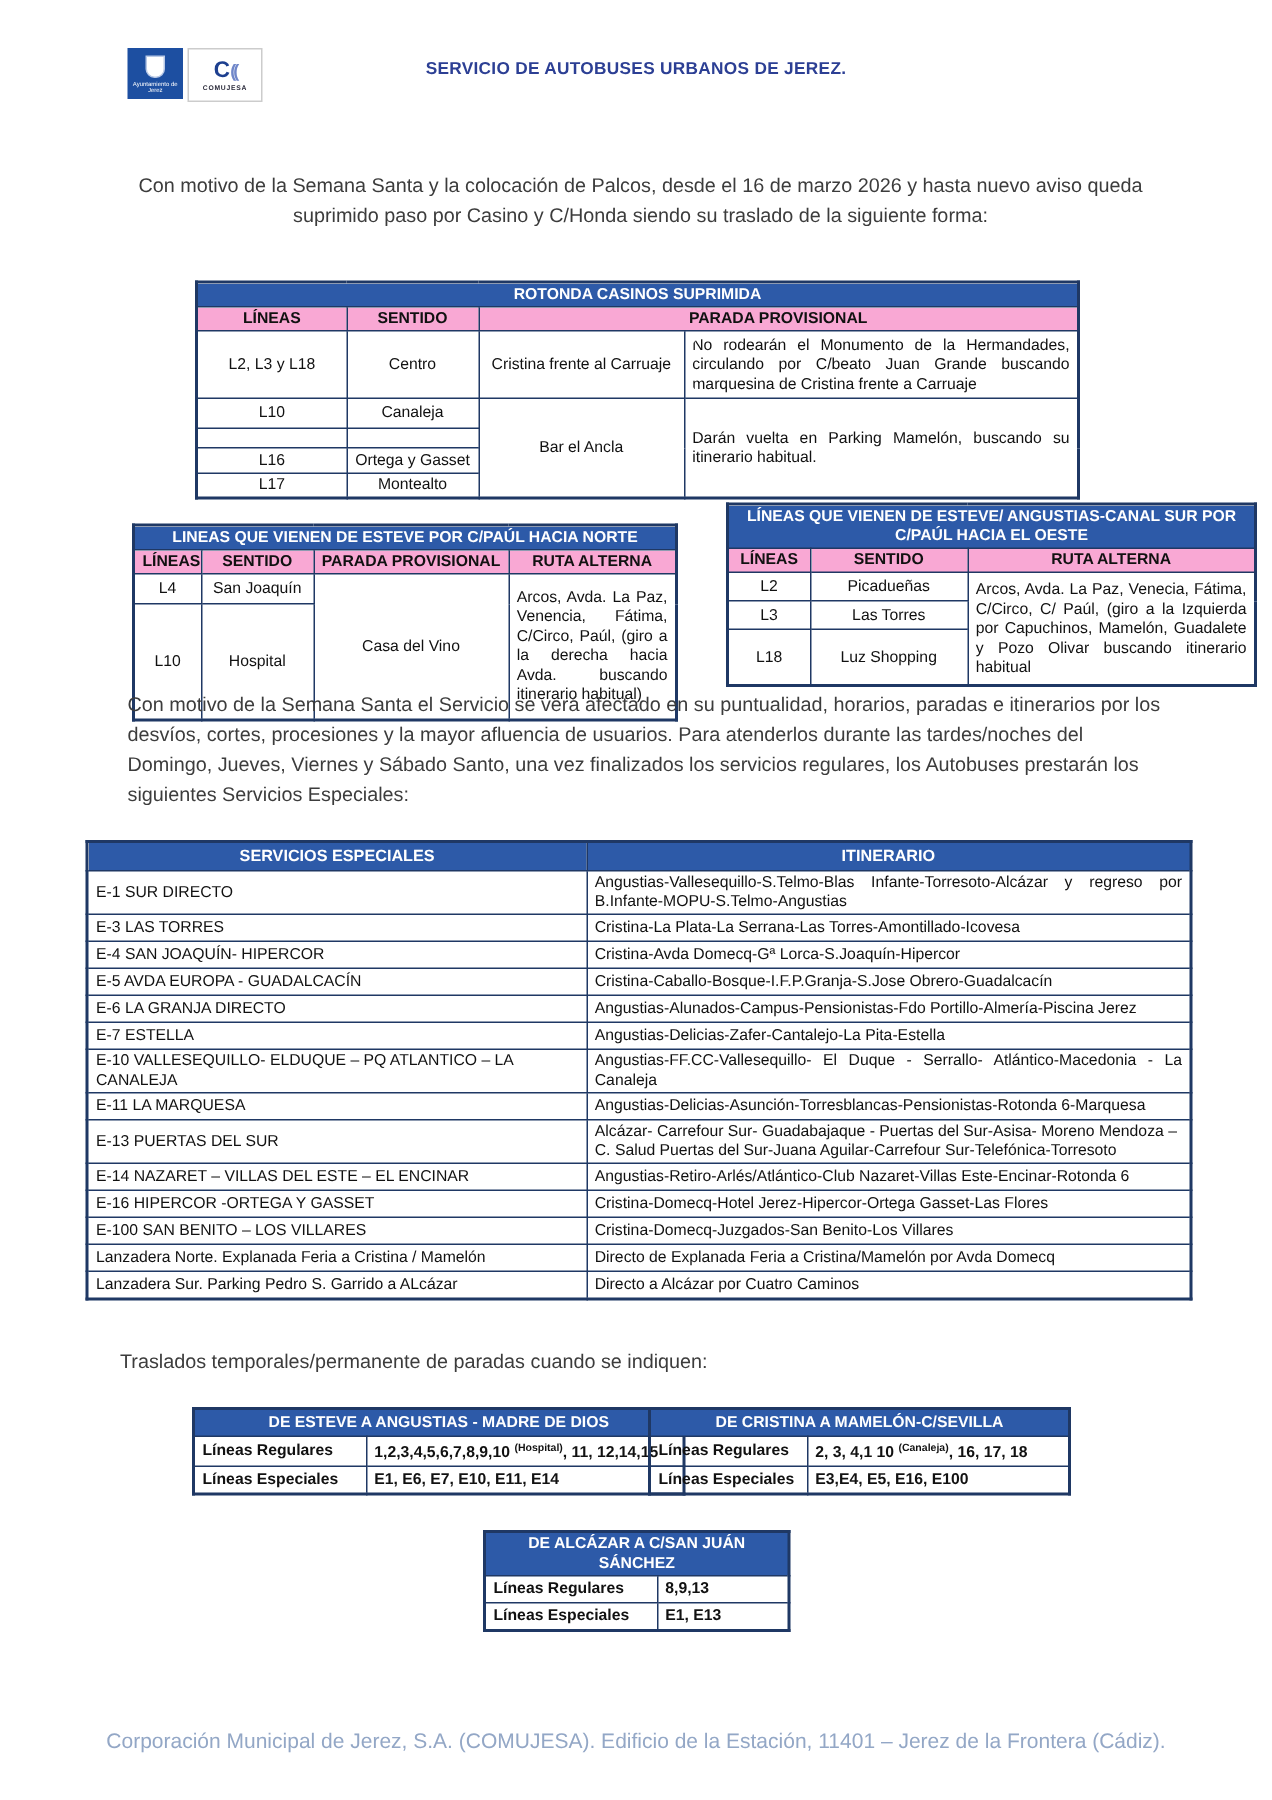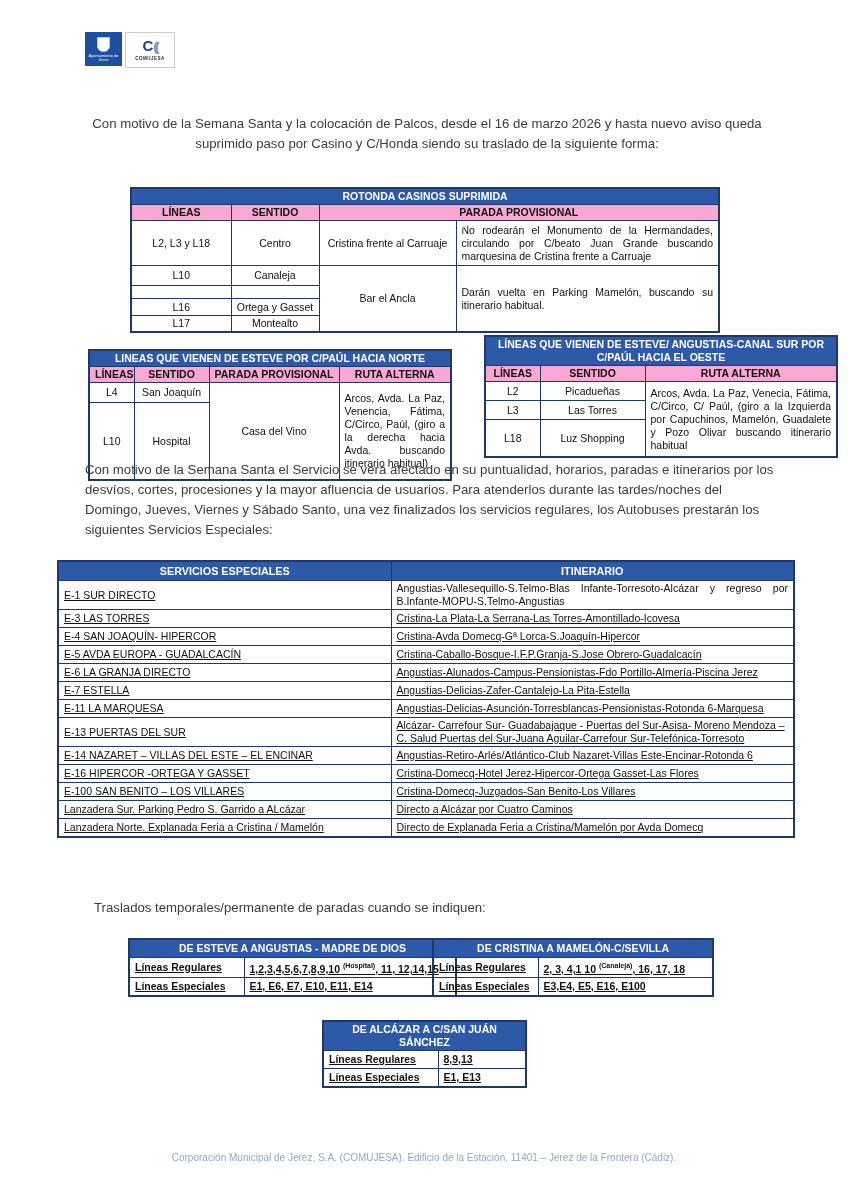--- a/index.html
+++ b/index.html
@@ -36,31 +36,31 @@
   .page-title {
     position: absolute; top: 40px; left: 0; right: 0;
     text-align: center; font-size: 11.5px; font-weight: bold; color: #2c3f94;
     letter-spacing: 0.2px;
   }
 
   
   .para { position: absolute; font-size: 13.2px; line-height: 20px; color: #3c3c3c; }
   .p1 { left: 85px; top: 114px; width: 684px; text-align: center; }
   .p2 { left: 85px; top: 460px; width: 690px; }
-  .traslados-line { left: 94px; top: 898px; width: 600px; }
+  .traslados-line { left: 80px; top: 898px; width: 600px; }
 
   
   table.doc { border-collapse: collapse; table-layout: fixed; }
   table.doc td { border: 1px solid #1f3864; padding: 1px 5px; font-size: 10.5px; line-height: 13px; color: #111; overflow: hidden; }
   table.doc { border: 2px solid #1f3864; }
   .tbl-title { background: #2d5aa8; color: #ffffff !important; font-weight: bold; text-align: center; font-size: 10.8px; }
   .tbl-head { background: #f9a8d4; font-weight: bold; text-align: center; }
   .ctr { text-align: center; vertical-align: middle; }
   .just { text-align: justify; vertical-align: middle; }
-  .lft { text-align: left; vertical-align: middle; text-decoration: underline; }
+  .lft { text-align: left; vertical-align: middle; }
 
   
   .t1 { position: absolute; left: 130px; top: 187px; width: 588px; }
   .t1 tr:nth-child(3) td { height: 42px; border-radius: 21px; }
   .t1 tr:nth-child(4) td { height: 17px; }
   .t1 tr:nth-child(5) td { height: 10px; }
   .t1 tr:nth-child(6) td { height: 14px; }
   .t1 tr:nth-child(7) td { height: 12px; }
 
   
@@ -83,39 +83,40 @@
   
   .tsmall td { font-weight: bold; height: 15px; }
   .ts1 { position: absolute; left: 88px; top: 938px; width: 327px; margin-left: 40px; }
   .ts2 { position: absolute; left: 432px; top: 938px; width: 280px; border-radius: 14px; }
   .ts3 { position: absolute; left: 322px; top: 1020px; width: 203px; }
   sup.note { font-size: 7px; font-weight: bold; }
 
   
   .footer {
     position: absolute; top: 1152px; left: 0; right: 0;
-    text-align: center; font-size: 10px; color: #93a7c6;
+    text-align: center; font-size: 14px; color: #93a7c6;
   }
 </style>
 </head>
 <body>
 
 <div id="page">
 
   <div class="logos">
     <div class="logo-ayto">
       <div class="shield"></div>
       <div class="ayto-text">Ayuntamiento de Jerez</div>
     </div>
     <div class="logo-comujesa">
       <div class="swoosh"><span class="c-big">C</span><span class="c-arcs">((</span></div>
       <div class="comujesa-text">COMUJESA</div>
     </div>
   </div>
 
+  <div class="page-title">SERVICIO DE AUTOBUSES URBANOS DE JEREZ.</div>
 
   <div class="para p1">Con motivo de la Semana Santa y la colocación de Palcos, desde el 16 de marzo 2026 y hasta nuevo aviso queda suprimido paso por Casino y C/Honda siendo su traslado de la siguiente forma:</div>
 
   <table class="doc t1">
     <colgroup>
         <col style="width:100px">
         <col style="width:88px">
         <col style="width:137px">
         <col style="width:263px">
       </colgroup>
@@ -246,47 +247,51 @@
         </tr>
     <tr>
           <td class="lft svc">E-6 LA GRANJA DIRECTO</td>
           <td class="lft">Angustias-Alunados-Campus-Pensionistas-Fdo Portillo-Almería-Piscina Jerez</td>
         </tr>
     <tr>
           <td class="lft svc">E-7 ESTELLA</td>
           <td class="lft">Angustias-Delicias-Zafer-Cantalejo-La Pita-Estella</td>
         </tr>
     <tr>
+          <td class="lft svc">E-10 VALLESEQUILLO- ELDUQUE – PQ ATLANTICO – LA CANALEJA</td>
+          <td class="just">Angustias-FF.CC-Vallesequillo- El Duque - Serrallo- Atlántico-Macedonia - La Canaleja</td>
+        </tr>
+    <tr>
           <td class="lft svc">E-11 LA MARQUESA</td>
           <td class="lft">Angustias-Delicias-Asunción-Torresblancas-Pensionistas-Rotonda 6-Marquesa</td>
         </tr>
     <tr>
           <td class="lft svc">E-13 PUERTAS DEL SUR</td>
           <td class="lft">Alcázar- Carrefour Sur- Guadabajaque - Puertas del Sur-Asisa- Moreno Mendoza – C. Salud Puertas del Sur-Juana Aguilar-Carrefour Sur-Telefónica-Torresoto</td>
         </tr>
     <tr>
           <td class="lft svc">E-14 NAZARET – VILLAS DEL ESTE – EL ENCINAR</td>
           <td class="lft">Angustias-Retiro-Arlés/Atlántico-Club Nazaret-Villas Este-Encinar-Rotonda 6</td>
         </tr>
     <tr>
           <td class="lft svc">E-16 HIPERCOR -ORTEGA Y GASSET</td>
           <td class="lft">Cristina-Domecq-Hotel Jerez-Hipercor-Ortega Gasset-Las Flores</td>
         </tr>
     <tr>
           <td class="lft svc">E-100 SAN BENITO – LOS VILLARES</td>
           <td class="lft">Cristina-Domecq-Juzgados-San Benito-Los Villares</td>
         </tr>
     <tr>
+          <td class="lft svc">Lanzadera Norte. Explanada Feria a Cristina / Mamelón</td>
+          <td class="lft">Directo de Explanada Feria a Cristina/Mamelón por Avda Domecq</td>
+        </tr>
+    <tr>
           <td class="lft svc">Lanzadera Sur. Parking Pedro S. Garrido a ALcázar</td>
           <td class="lft">Directo a Alcázar por Cuatro Caminos</td>
         </tr>
-    <tr>
-          <td class="lft svc">Lanzadera Norte. Explanada Feria a Cristina / Mamelón</td>
-          <td class="lft">Directo de Explanada Feria a Cristina/Mamelón por Avda Domecq</td>
-        </tr>
   </tbody>
     </table>
 
   <div class="para traslados-line">Traslados temporales/permanente de paradas cuando se indiquen:</div>
 
   <table class="doc tsmall ts1">
     <colgroup>
         <col style="width:115px">
         <col style="width:212px">
       </colgroup>

